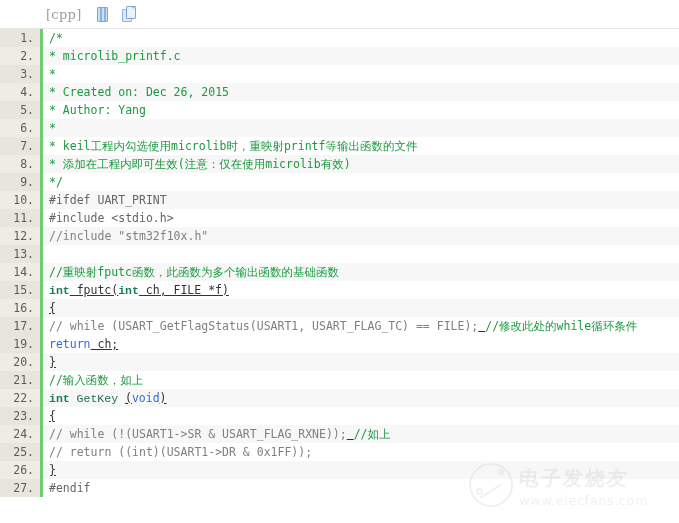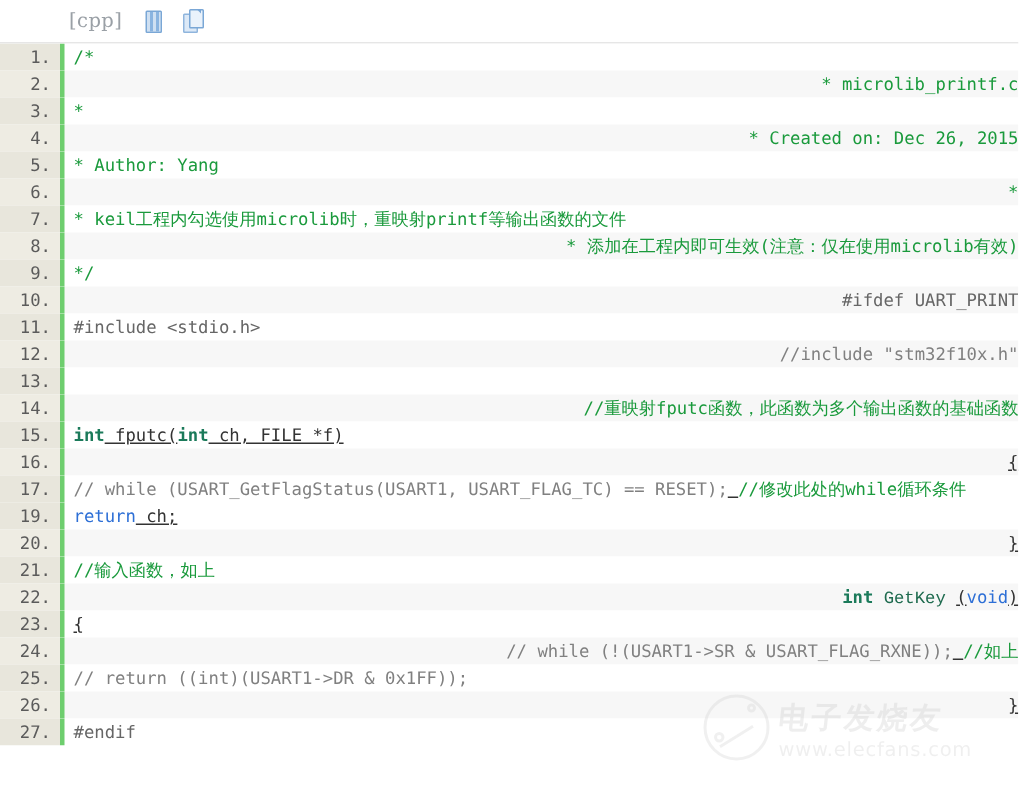--- a/index.html
+++ b/index.html
@@ -91,21 +91,21 @@
   }
   .code-line {
     display: flex;
     height: 18px;
     line-height: 18px;
     white-space: nowrap;
   }
   .code-line.odd  .ln { background: #e8e6dc; }
   .code-line.even .ln { background: #eeece3; }
   .code-line.odd  .src { background: #ffffff; }
-  .code-line.even .src { background: #f7f7f7; text-align: right; }
+  .code-line.even .src { background: #f7f7f7; }
 
   .ln {
     width: 40px;
     min-width: 40px;
     text-align: right;
     padding-right: 6px;
     box-sizing: border-box;
     color: #5b5b5b;
     font-size: 11.5px;
     font-family: "DejaVu Sans Mono", "Liberation Mono", monospace;
@@ -119,21 +119,21 @@
     font-size: 11.5px;
     font-family: "DejaVu Sans Mono", "Liberation Mono", monospace;
     color: #333333;
     overflow: hidden;
   }
 
   
   .t-com  { color: #1a9a3c; }              
   .t-comg { color: #808080; }              
   .t-pre  { color: #666666; }              
-  .t-kw   { color: #1b7a5a; font-weight: bold; }  
+  .t-kw   { color: #1b7a5a; font-weight: bold; font-family: Liberation Mono, monospace; }  
   .t-kw2  { color: #2d6fd6; }              
   .t-fn   { color: #1f6b4f; font-family: Liberation Mono, monospace; }              
   .t-pl   { color: #333333; text-decoration: underline; }              
 
   
   #watermark {
     position: absolute;
     right: 8px;
     bottom: 4px;
     width: 186px;
@@ -273,21 +273,21 @@
       <div class="code-line odd">
         <div class="ln">15.</div>
         <div class="src"><span class="t-kw">int</span><span class="t-pl"> fputc(</span><span class="t-kw">int</span><span class="t-pl"> ch, FILE *f)</span></div>
       </div>
       <div class="code-line even">
         <div class="ln">16.</div>
         <div class="src"><span class="t-pl">{</span></div>
       </div>
       <div class="code-line odd">
         <div class="ln">17.</div>
-        <div class="src"><span class="t-comg">//  while (USART_GetFlagStatus(USART1, USART_FLAG_TC) == RESET);</span><span class="t-pl">    </span><span class="t-com">//修改此处的while循环条件</span></div>
+        <div class="src"><span class="t-comg">//  while (USART_GetFlagStatus(USART1, USART_FLAG_TC) == FILE);</span><span class="t-pl">    </span><span class="t-com">//修改此处的while循环条件</span></div>
       </div>
       <div class="code-line odd">
         <div class="ln">19.</div>
         <div class="src"><span class="t-kw2">    return</span><span class="t-pl"> ch;</span></div>
       </div>
       <div class="code-line even">
         <div class="ln">20.</div>
         <div class="src"><span class="t-pl">}</span></div>
       </div>
       <div class="code-line odd">

